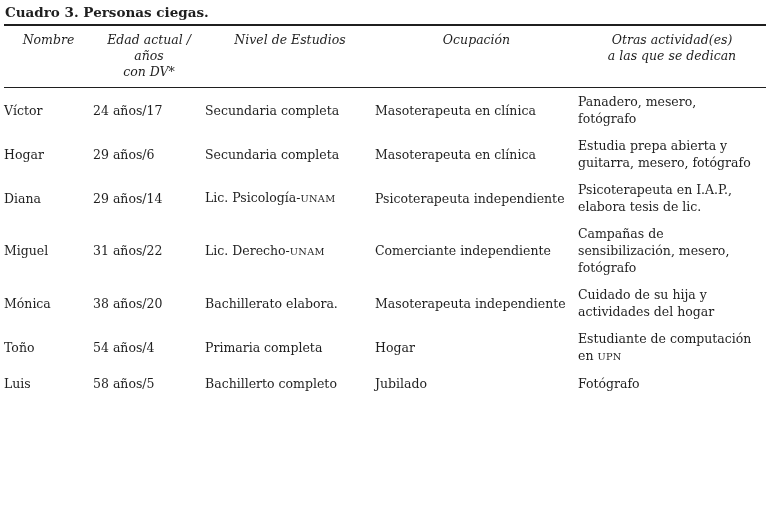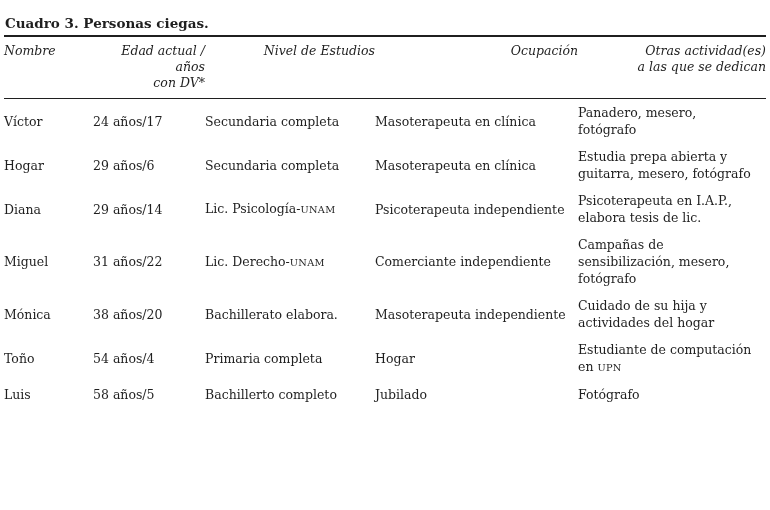--- a/index.html
+++ b/index.html
@@ -17,39 +17,38 @@
   }
   .page {
     padding: 2px 4px 0 4px;
   }
   .table-title {
     font-weight: bold;
     font-size: 13.5px;
     line-height: 17px;
     padding: 2px 0 3px 1px;
     border-bottom: 2px solid #1f1f1f;
-    margin-top: 11px;
   }
   table.data-table {
     width: 100%;
     border-collapse: collapse;
     table-layout: fixed;
     font-size: 12.5px;
   }
   table.data-table th {
     font-style: italic;
     font-weight: normal;
-    text-align: right;
+    text-align: center;
     vertical-align: top;
     padding: 6px 0 7px 0;
     line-height: 16px;
     border-bottom: 1.5px solid #1f1f1f;
   }
   table.data-table th.left {
-    text-align: left;
+    text-align: center;
     margin-top: 20px;
   }
   table.data-table td {
     vertical-align: middle;
     text-align: left;
     padding: 5px 10px 5px 0;
     line-height: 17px;
     word-wrap: break-word;
   }
   .sc {

